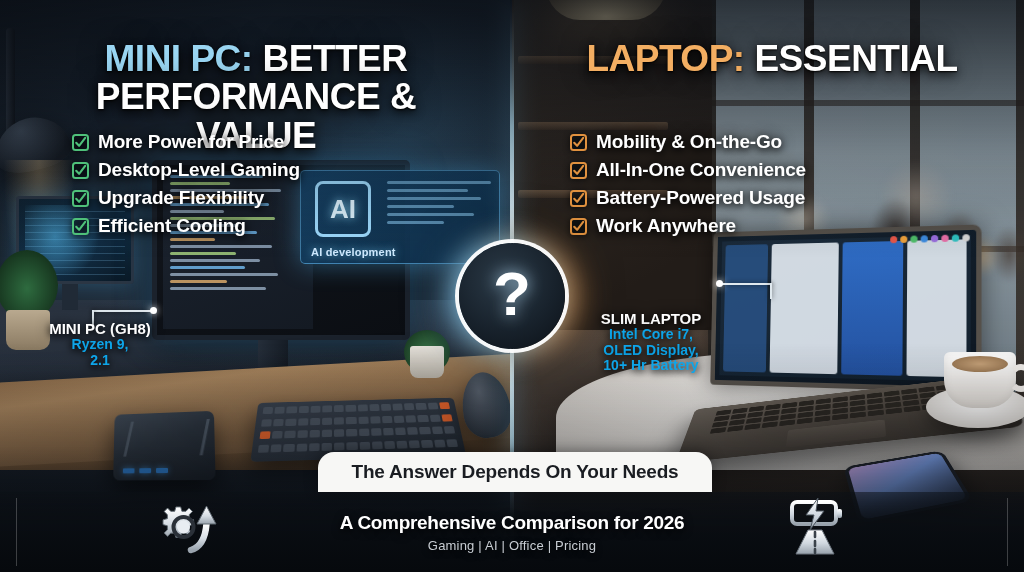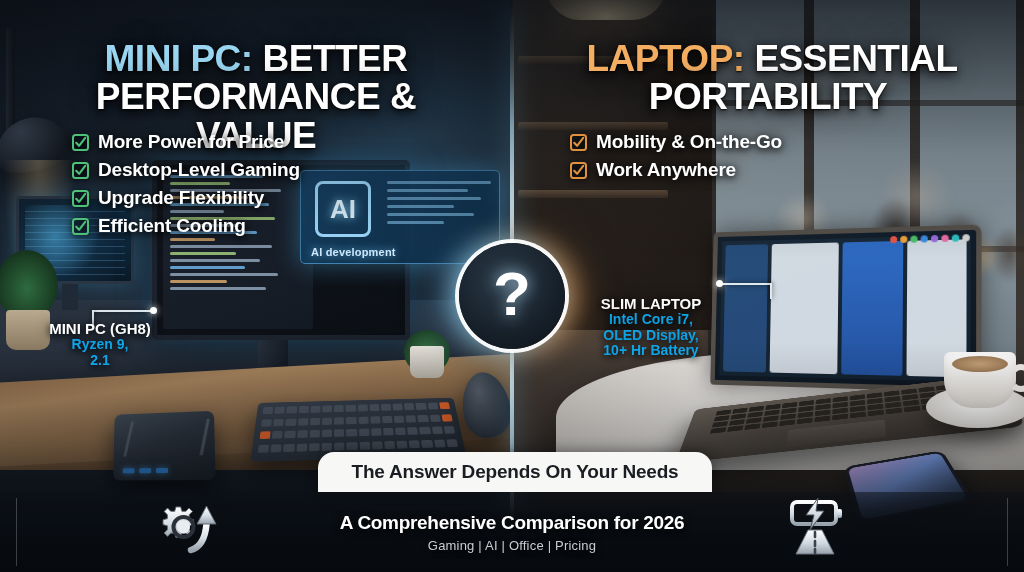--- a/index.html
+++ b/index.html
@@ -277,21 +277,21 @@
   .callout{ position:absolute; text-align:center; }
   .callout-title{
     font-weight:bold; font-size:15px; color:#ffffff;
     text-shadow: 0 2px 7px rgba(0,0,0,.98), 0 0 14px rgba(0,0,0,.85);
   }
   .callout-sub{
     font-weight:bold; font-size:14px; color:#0ea5e9; line-height:1.12;
     text-shadow: 0 2px 7px rgba(0,0,0,.98), 0 0 12px rgba(0,0,0,.85);
   }
   .callout-left{ left:22px; top:320px; width:156px; }
-  .callout-right{ left:576px; top:295px; width:150px; }
+  .callout-right{ left:576px; top:310px; width:150px; }
   .leader{ position:absolute; }
   .leader .ln{ position:absolute; background:#dfe8ee; box-shadow:0 0 5px rgba(0,0,0,.6); }
   .leader .dot{ position:absolute; width:7px; height:7px; border-radius:50%;
     background:#ffffff; box-shadow:0 0 7px rgba(255,255,255,.9); }
 
   
   .qbadge{
     position:absolute; left:459px; top:243px; width:106px; height:106px;
     border-radius:50%;
     background: radial-gradient(circle at 42% 34%, #2b3a47 0%, #18222c 55%, #0b1016 100%);
@@ -585,21 +585,20 @@
   <div class="divider"></div>
   <div class="vignette"></div>
 
   <div class="headline headline-left">
     <span class="kw-blue">MINI PC:</span><span> BETTER</span><br>
     <span>PERFORMANCE &amp; VALUE</span>
   </div>
 
   <div class="headline headline-right">
     <span class="kw-orange">LAPTOP:</span><span> ESSENTIAL</span><br>
-    <span>PORTABILITY</span>
   </div>
 
   <div class="bullets bullets-left">
     <div class="bullet">
       <span class="cbox">
         <svg viewBox="0 0 17 17">
             <rect x="1" y="1" width="15" height="15" rx="2.5" fill="none" stroke="#4fc07a" stroke-width="2"></rect>
             <path d="M4.2 8.8 L7.1 11.8 L13.2 3.8" fill="none" stroke="#4fc07a" stroke-width="2.1" stroke-linecap="round" stroke-linejoin="round"></path>
           </svg>
       </span>
@@ -636,20 +635,38 @@
 
   <div class="bullets bullets-right">
     <div class="bullet">
       <span class="cbox">
         <svg viewBox="0 0 17 17">
             <rect x="1" y="1" width="15" height="15" rx="2.5" fill="none" stroke="#e0913f" stroke-width="2"></rect>
             <path d="M4.2 8.8 L7.1 11.8 L13.2 3.8" fill="none" stroke="#e0913f" stroke-width="2.1" stroke-linecap="round" stroke-linejoin="round"></path>
           </svg>
       </span>
       <span class="bullet-label">Mobility &amp; On-the-Go</span>
+    </div>
+    <div class="bullet">
+      <span class="cbox">
+        <svg viewBox="0 0 17 17">
+            <rect x="1" y="1" width="15" height="15" rx="2.5" fill="none" stroke="#e0913f" stroke-width="2"></rect>
+            <path d="M4.2 8.8 L7.1 11.8 L13.2 3.8" fill="none" stroke="#e0913f" stroke-width="2.1" stroke-linecap="round" stroke-linejoin="round"></path>
+          </svg>
+      </span>
+      <span class="bullet-label">All-In-One Convenience</span>
+    </div>
+    <div class="bullet">
+      <span class="cbox">
+        <svg viewBox="0 0 17 17">
+            <rect x="1" y="1" width="15" height="15" rx="2.5" fill="none" stroke="#e0913f" stroke-width="2"></rect>
+            <path d="M4.2 8.8 L7.1 11.8 L13.2 3.8" fill="none" stroke="#e0913f" stroke-width="2.1" stroke-linecap="round" stroke-linejoin="round"></path>
+          </svg>
+      </span>
+      <span class="bullet-label">Battery-Powered Usage</span>
     </div>
     <div class="bullet">
       <span class="cbox">
         <svg viewBox="0 0 17 17">
             <rect x="1" y="1" width="15" height="15" rx="2.5" fill="none" stroke="#e0913f" stroke-width="2"></rect>
             <path d="M4.2 8.8 L7.1 11.8 L13.2 3.8" fill="none" stroke="#e0913f" stroke-width="2.1" stroke-linecap="round" stroke-linejoin="round"></path>
           </svg>
       </span>
       <span class="bullet-label">Work Anywhere</span>
     </div>

